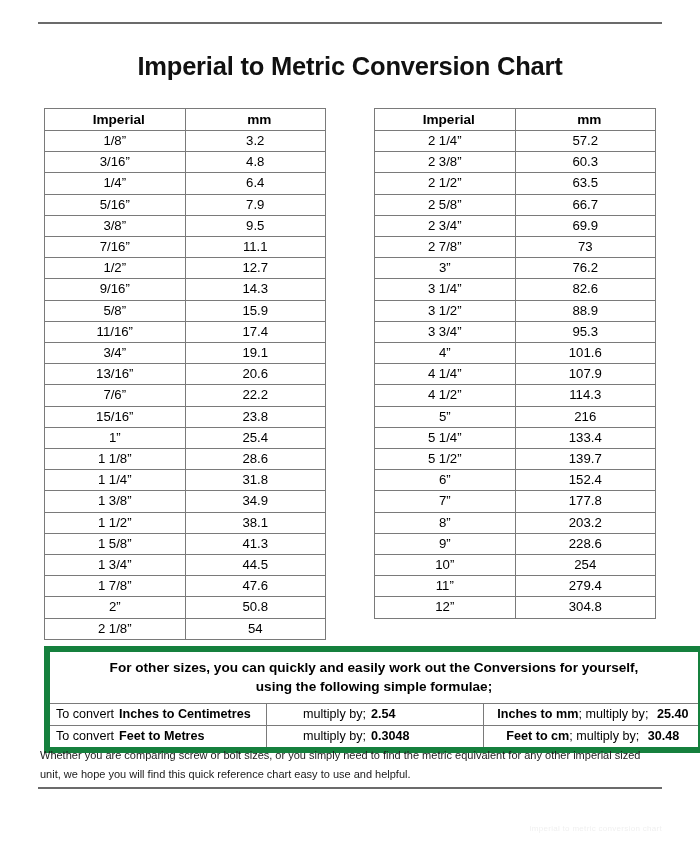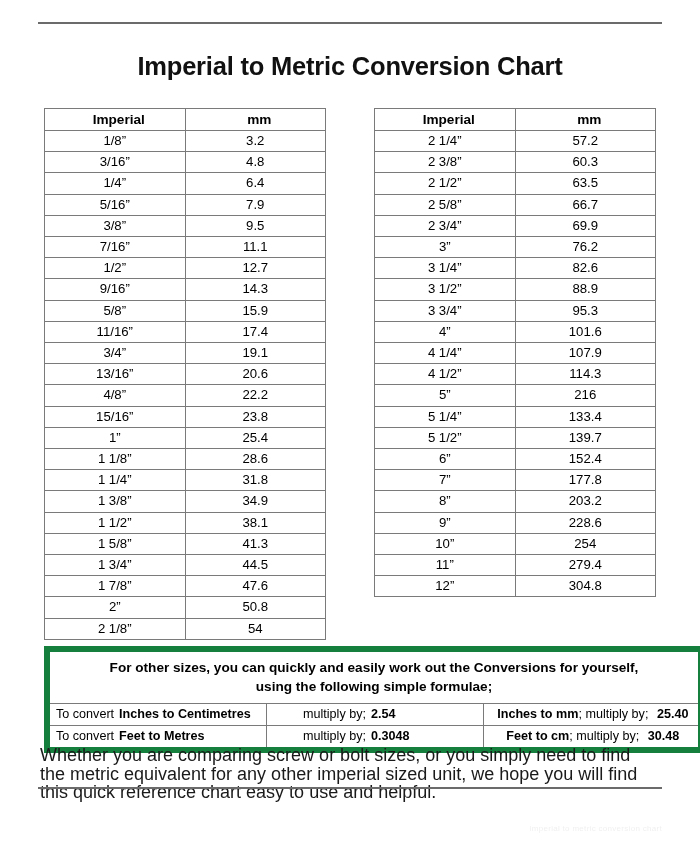--- a/index.html
+++ b/index.html
@@ -115,21 +115,21 @@
   .formula-table tr:last-child td { border-bottom: none; }
   .b { font-weight: bold; margin-top: 8px; }
   .lead { margin-right: 5px; }
 
   
   .closing {
     position: absolute;
     left: 40px;
     top: 746px;
     width: 618px;
-    font-size: 18px;
+    font-size: 11px;
     line-height: 18.5px;
     color: #1a1a1a;
   }
 
   
   .watermark {
     position: absolute;
     left: 0;
     top: 824px;
     width: 662px;
@@ -202,21 +202,21 @@
         </tr>
         <tr>
           <td>3/4”</td>
           <td>19.1</td>
         </tr>
         <tr>
           <td>13/16”</td>
           <td>20.6</td>
         </tr>
         <tr>
-          <td>4/8”</td>
+          <td>7/6”</td>
           <td>22.2</td>
         </tr>
         <tr>
           <td>15/16”</td>
           <td>23.8</td>
         </tr>
         <tr>
           <td>1”</td>
           <td>25.4</td>
         </tr>
@@ -283,20 +283,24 @@
           <td>2 1/2”</td>
           <td>63.5</td>
         </tr>
         <tr>
           <td>2 5/8”</td>
           <td>66.7</td>
         </tr>
         <tr>
           <td>2 3/4”</td>
           <td>69.9</td>
+        </tr>
+        <tr>
+          <td>2 7/8”</td>
+          <td>73</td>
         </tr>
         <tr>
           <td>3”</td>
           <td>76.2</td>
         </tr>
         <tr>
           <td>3 1/4”</td>
           <td>82.6</td>
         </tr>
         <tr>

